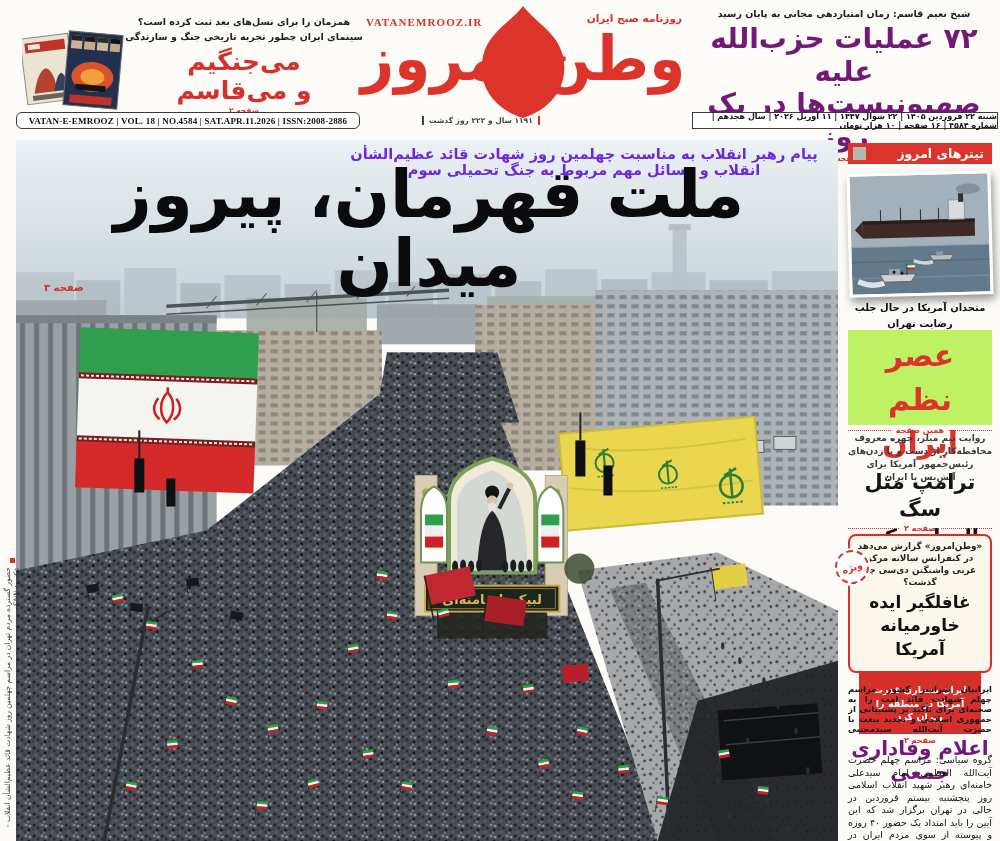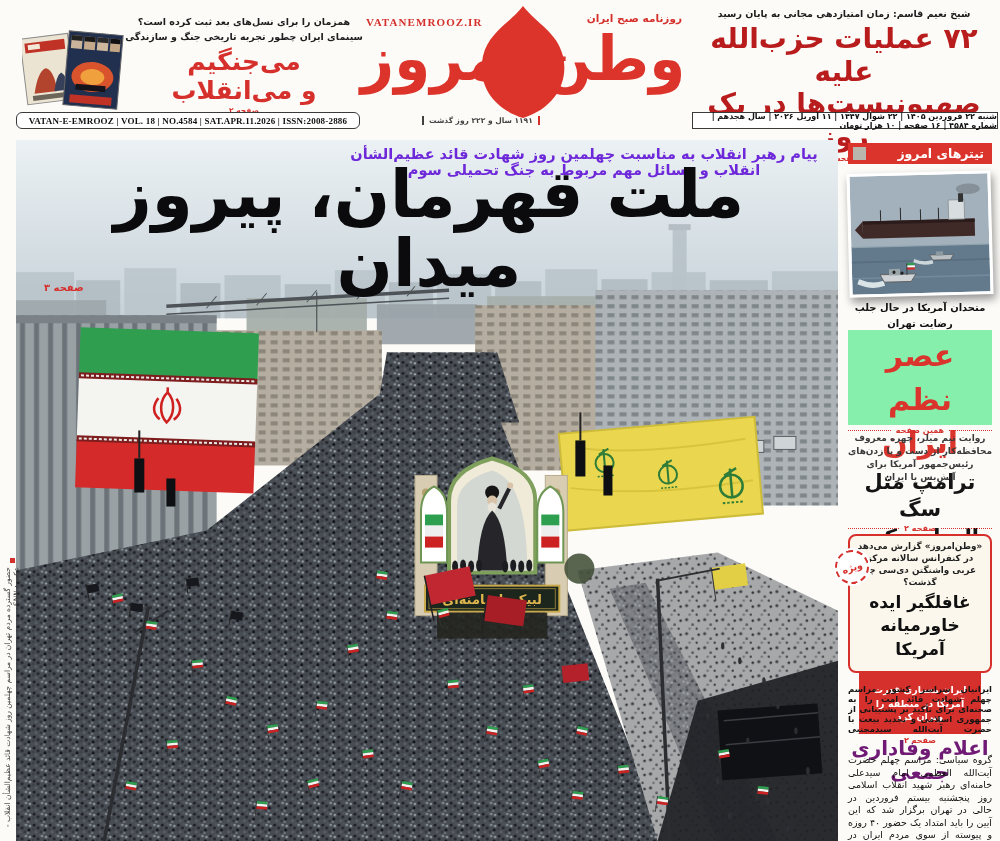--- a/index.html
+++ b/index.html
@@ -23,21 +23,21 @@
   .medallion{position:absolute;left:105px;top:2px;width:120px;height:122px;}
   .logo-url{position:absolute;left:8px;top:16px;font-family:"Liberation Serif",serif;
             font-size:11px;font-weight:bold;letter-spacing:1.1px;color:#d6302c;}
   .logo-tagline{position:absolute;right:6px;top:12px;font-size:10.5px;font-weight:bold;color:#d6302c;direction:rtl;}
   .logo-name{position:absolute;left:0;top:30px;width:330px;text-align:center;direction:rtl;
              font-size:58px;font-weight:bold;color:#dc342b;line-height:1;transform:scaleY(1.06);z-index:2;}
   .logo-counter{position:absolute;left:64px;top:116px;font-size:7.5px;font-weight:bold;color:#444;
                 direction:rtl;border-left:2px solid #404040;border-right:2px solid #d6302c;padding:0 5px;}
   .mast-right{position:absolute;left:690px;top:6px;width:308px;text-align:center;}
   .mr-kicker{font-size:9.5px;font-weight:bold;color:#1d1d1d;line-height:1.7;direction:rtl;}
-  .mr-headline{margin-top:1px;font-size:28px;font-weight:bold;color:#b91c1c;line-height:1.16;direction:rtl;}
+  .mr-headline{margin-top:1px;font-size:28px;font-weight:bold;color:#701a75;line-height:1.16;direction:rtl;}
   .mr-ref{font-size:7.5px;color:#d6302c;font-weight:bold;margin-top:1px;}
   
   .photo-svg{position:absolute;left:16px;top:140px;width:822px;height:701px;}
   .lead-kicker{position:absolute;left:330px;top:146px;width:508px;text-align:center;
                font-size:14.5px;font-weight:bold;color:#6d28d9;direction:rtl;z-index:3;}
   .lead-headline{position:absolute;left:24px;top:160px;width:810px;text-align:center;direction:rtl;
                  font-size:66px;font-weight:bold;color:#0b0b0d;line-height:1.05;z-index:3;}
   .lead-ref{position:absolute;left:44px;top:282px;font-size:10px;color:#d6302c;font-weight:bold;z-index:3;}
   .photo-credit{position:absolute;left:3px;top:838px;width:280px;transform:rotate(-90deg);
                 transform-origin:0 0;direction:rtl;font-size:7.5px;color:#444;
@@ -47,21 +47,21 @@
   .sidebar{position:absolute;left:846px;top:141px;width:150px;height:700px;direction:rtl;}
   .sb{position:absolute;left:2px;right:4px;}
   .sb-header{top:2px;height:21px;background:#db342c;display:flex;align-items:center;padding:0 8px 0 5px;}
   .sb-header .lbl{color:#fff;font-size:12.5px;font-weight:bold;text-align:right;}
   .sb-header .sp{flex:1;}
   .sb-header .sq{width:13px;height:13px;background:#b9b6ae;}
   .ship{top:31px;height:118px;background:#fff;padding:3px;box-shadow:2px 5px 9px rgba(0,0,0,.4);
         transform:rotate(-1.5deg);}
   .ship svg{display:block;width:100%;height:100%;}
   .ship-cap{top:159px;text-align:center;font-size:10px;font-weight:bold;line-height:1.55;color:#101010;}
-  .era{top:189px;height:95px;background:#86efac;text-align:center;color:#db342c;font-weight:bold;
+  .era{top:189px;height:95px;background:#bef264;text-align:center;color:#db342c;font-weight:bold;
        font-size:30px;line-height:1.45;padding-top:4px;box-sizing:border-box;}
   .ref-row{display:flex;align-items:center;gap:5px;color:#d6302c;font-size:8px;font-weight:bold;}
   .ref-row .line{flex:1;border-top:1px dotted #d6302c;}
   .ref1{top:285px;} .ref2{top:383px;}
   .t-kicker{top:291px;text-align:center;font-size:9px;font-weight:bold;color:#3a3a3a;line-height:1.45;}
   .t-head{top:328px;text-align:center;font-size:21px;font-weight:bold;color:#141414;line-height:1.3;}
   .special{top:393px;height:139px;border:2.5px solid #d6302c;border-radius:8px;background:#fbf7ec;
            padding:5px 4px 2px;text-align:center;box-sizing:border-box;overflow:visible;}
   .badge{position:absolute;left:-15px;top:14px;width:30px;height:30px;background:#fff;
          border:2px dashed #d6302c;border-radius:50%;color:#d6302c;font-size:9.5px;font-weight:bold;
@@ -108,21 +108,21 @@
         <rect x="55" y="55" width="30" height="6" fill="#14141a"></rect>
         <rect x="50" y="66" width="42" height="8" fill="#c03226"></rect>
       </g>
     </svg>
     <div class="ml-kicker fa">
       <div>همزمان را برای نسل‌های بعد ثبت کرده است؟</div>
       <div>سینمای ایران چطور تجربه تاریخی جنگ و سازندگی</div>
     </div>
     <div class="ml-headline fa">
       <div>می‌جنگیم</div>
-      <div>و می‌انقلاب</div>
+      <div>و می‌قاسم</div>
     </div>
     <div class="ml-ref fa">صفحه ۲</div>
   </div>
 
   <div class="mast-center">
     <svg class="medallion" viewBox="0 0 120 122">
       <path d="M60,4 C46,22 26,30 20,54 C14,80 28,106 60,116 C92,106 106,80 100,54 C94,30 74,22 60,4 Z" fill="#dc342b"></path>
     </svg>
     <div class="logo-url">VATANEMROOZ.IR</div>
     <div class="logo-tagline">روزنامه صبح ایران</div>

